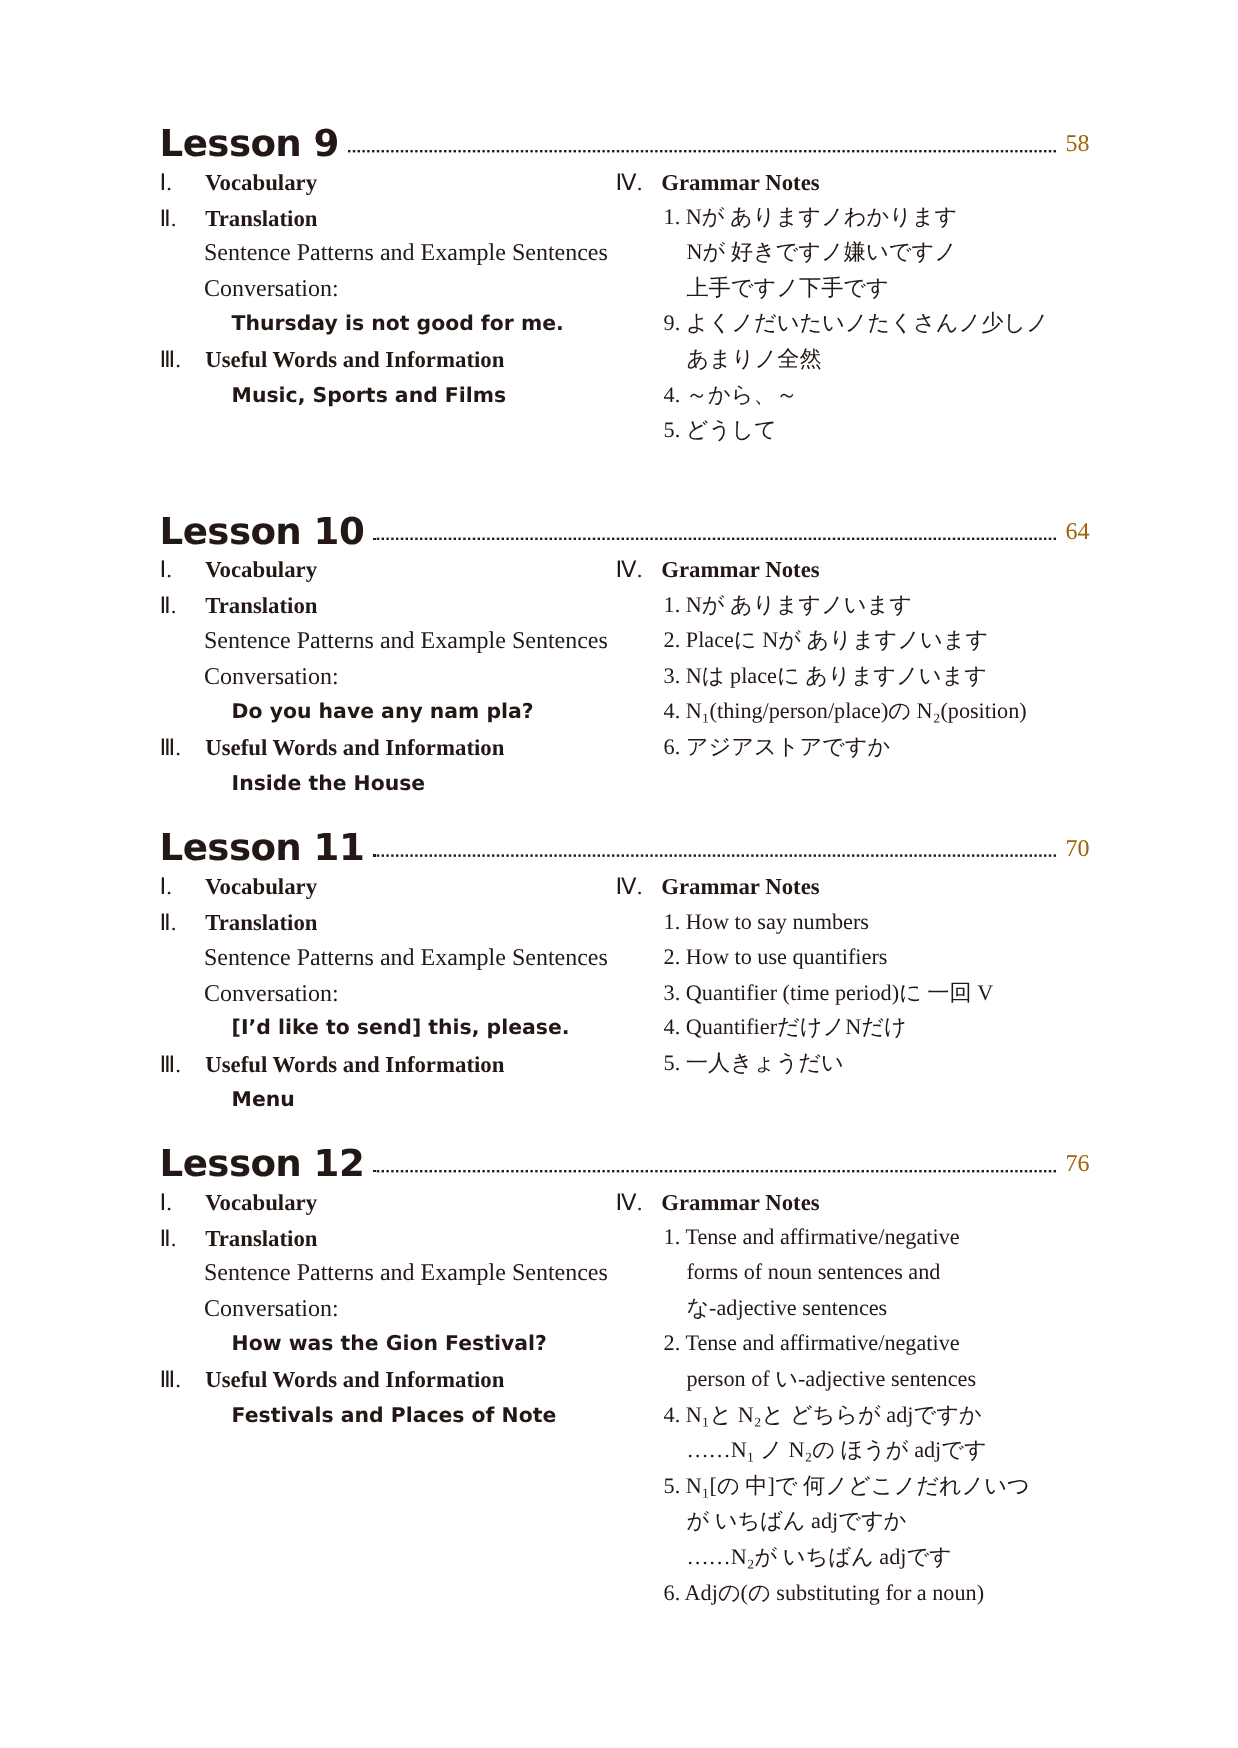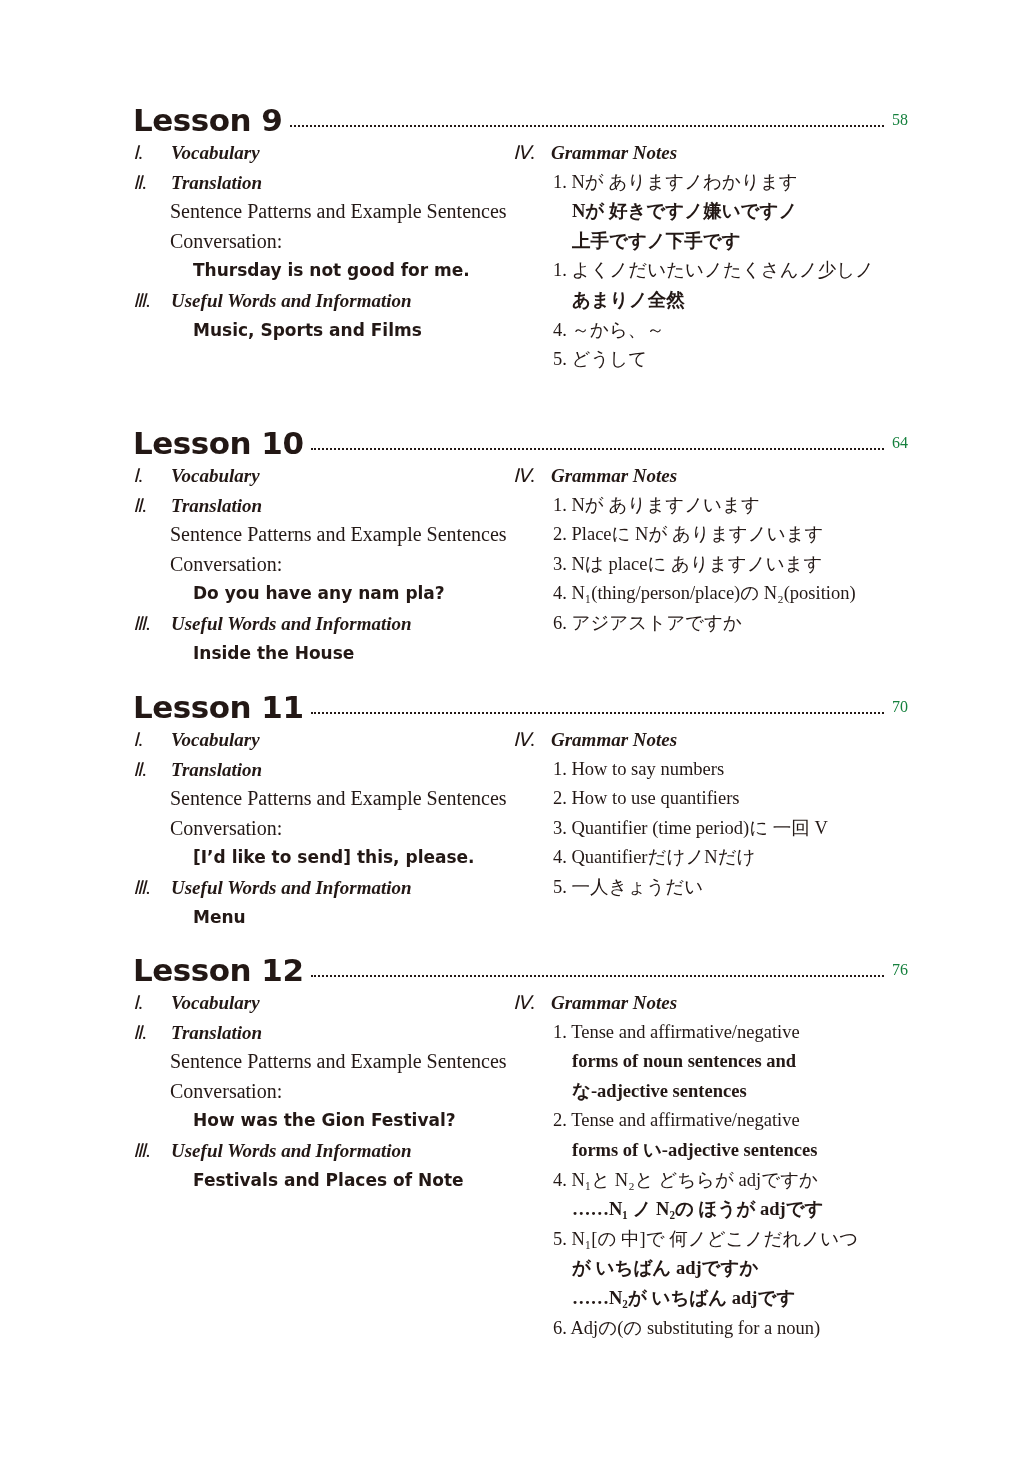--- a/index.html
+++ b/index.html
@@ -1,31 +1,31 @@
 <!DOCTYPE html>
 <html><head>
 <meta charset="utf-8">
 <style>
   html, body { margin: 0; padding: 0; background: #ffffff; }
   body { width: 1032px; height: 1457px; position: relative; color: #231815; overflow: hidden; }
   .lesson { position: absolute; left: 133px; width: 775px; }
   .lesson-header { position: relative; height: 40px; display: flex; align-items: flex-end; }
   .lesson-title { font-family: "DejaVu Sans", sans-serif; font-weight: bold; font-size: 31px; line-height: 36px; letter-spacing: -0.5px; white-space: nowrap; }
   .leader { flex: 1; border-bottom: 2px dotted #231815; margin: 0 8px 11px 8px; height: 0; }
-  .page-num { font-family: "Liberation Serif", serif; font-size: 16px; line-height: 20px; margin-bottom: 8px; color: #15803d; }
+  .page-num { font-family: "Liberation Serif", serif; font-size: 20px; line-height: 20px; margin-bottom: 8px; color: #a16207; }
   .cols { position: relative; }
   .left-col { position: absolute; left: 0; top: 0; width: 380px; }
   .right-col { position: absolute; left: 380px; top: 0; width: 400px; }
   .row { height: 29.6px; line-height: 29.6px; white-space: nowrap; font-family: "Liberation Serif", serif; font-size: 19px; }
-  .sec { font-weight: bold; font-style: italic; }
+  .sec { font-weight: bold; }
   .roman { display: inline-block; width: 38px; font-weight: normal; font-family: "Liberation Serif", serif; }
   .sub { padding-left: 37px; font-size: 20px; }
   .conv-title { padding-left: 60px; font-family: "DejaVu Sans", sans-serif; font-weight: bold; font-size: 17px; }
   .note { padding-left: 40px; font-size: 18.5px; }
-  .note.cont { padding-left: 59px; font-weight: bold; }
+  .note.cont { padding-left: 59px; }
 </style>
 </head>
 <body>
 
 <div class="lesson" style="top:98px;">
   <div class="lesson-header">
     <span class="lesson-title">Lesson 9</span>
     <span class="leader"></span>
     <span class="page-num">58</span>
   </div>
@@ -37,21 +37,21 @@
       <div class="row sub">Conversation:</div>
       <div class="row conv-title">Thursday is not good for me.</div>
       <div class="row sec"><span class="roman">Ⅲ.</span><span>Useful Words and Information</span></div>
       <div class="row conv-title">Music, Sports and Films</div>
     </div>
     <div class="right-col">
       <div class="row sec"><span class="roman">Ⅳ.</span><span>Grammar Notes</span></div>
       <div class="row note">1. Nが ありますノわかります</div>
       <div class="row note cont">Nが 好きですノ嫌いですノ</div>
       <div class="row note cont">上手ですノ下手です</div>
-      <div class="row note">1. よくノだいたいノたくさんノ少しノ</div>
+      <div class="row note">9. よくノだいたいノたくさんノ少しノ</div>
       <div class="row note cont">あまりノ全然</div>
       <div class="row note">4. ～から、～</div>
       <div class="row note">5. どうして</div>
     </div>
   </div>
 </div>
 
 <div class="lesson" style="top:421px;">
   <div class="lesson-header">
     <span class="lesson-title">Lesson 10</span>
@@ -121,21 +121,21 @@
       <div class="row conv-title">How was the Gion Festival?</div>
       <div class="row sec"><span class="roman">Ⅲ.</span><span>Useful Words and Information</span></div>
       <div class="row conv-title">Festivals and Places of Note</div>
     </div>
     <div class="right-col">
       <div class="row sec"><span class="roman">Ⅳ.</span><span>Grammar Notes</span></div>
       <div class="row note">1. Tense and affirmative/negative</div>
       <div class="row note cont">forms of noun sentences and</div>
       <div class="row note cont">な-adjective sentences</div>
       <div class="row note">2. Tense and affirmative/negative</div>
-      <div class="row note cont"> forms of い-adjective sentences</div>
+      <div class="row note cont"> person of い-adjective sentences</div>
       <div class="row note">4. N₁と N₂と どちらが adjですか</div>
       <div class="row note cont">……N₁ ノ N₂の ほうが adjです</div>
       <div class="row note">5. N₁[の 中]で 何ノどこノだれノいつ</div>
       <div class="row note cont">が いちばん adjですか</div>
       <div class="row note cont">……N₂が いちばん adjです</div>
       <div class="row note">6. Adjの(の substituting for a noun)</div>
     </div>
   </div>
 </div>
 

